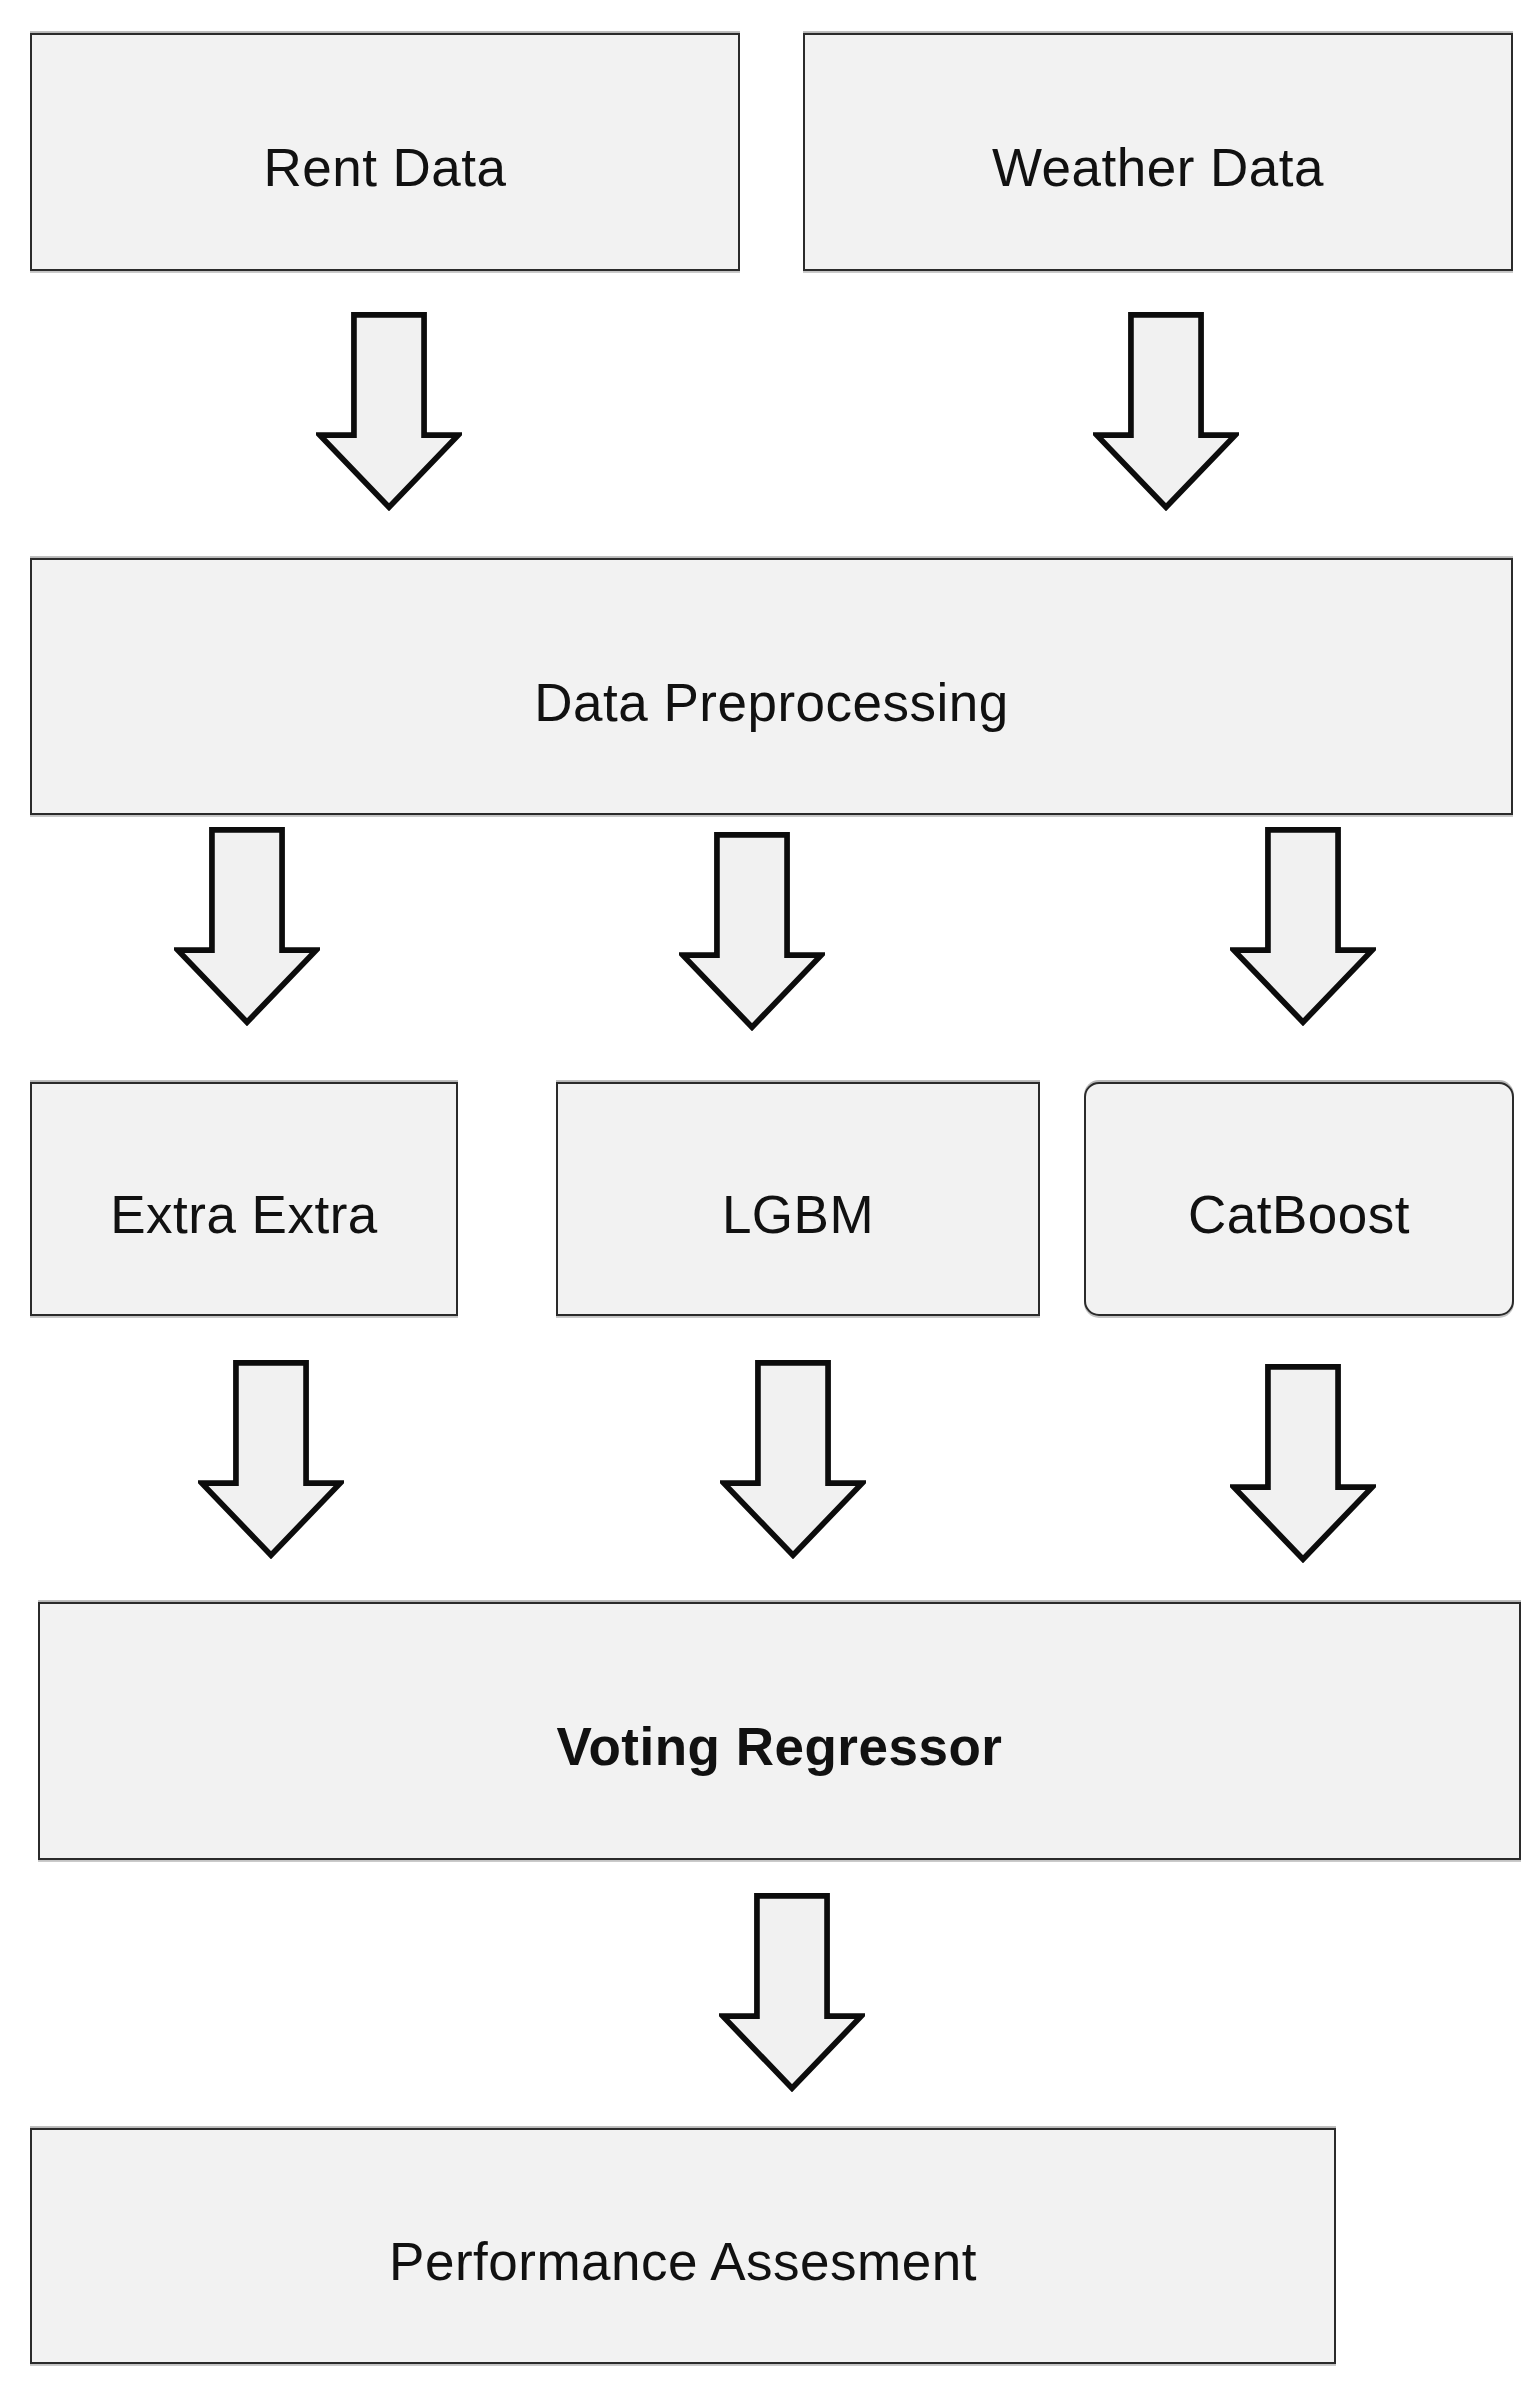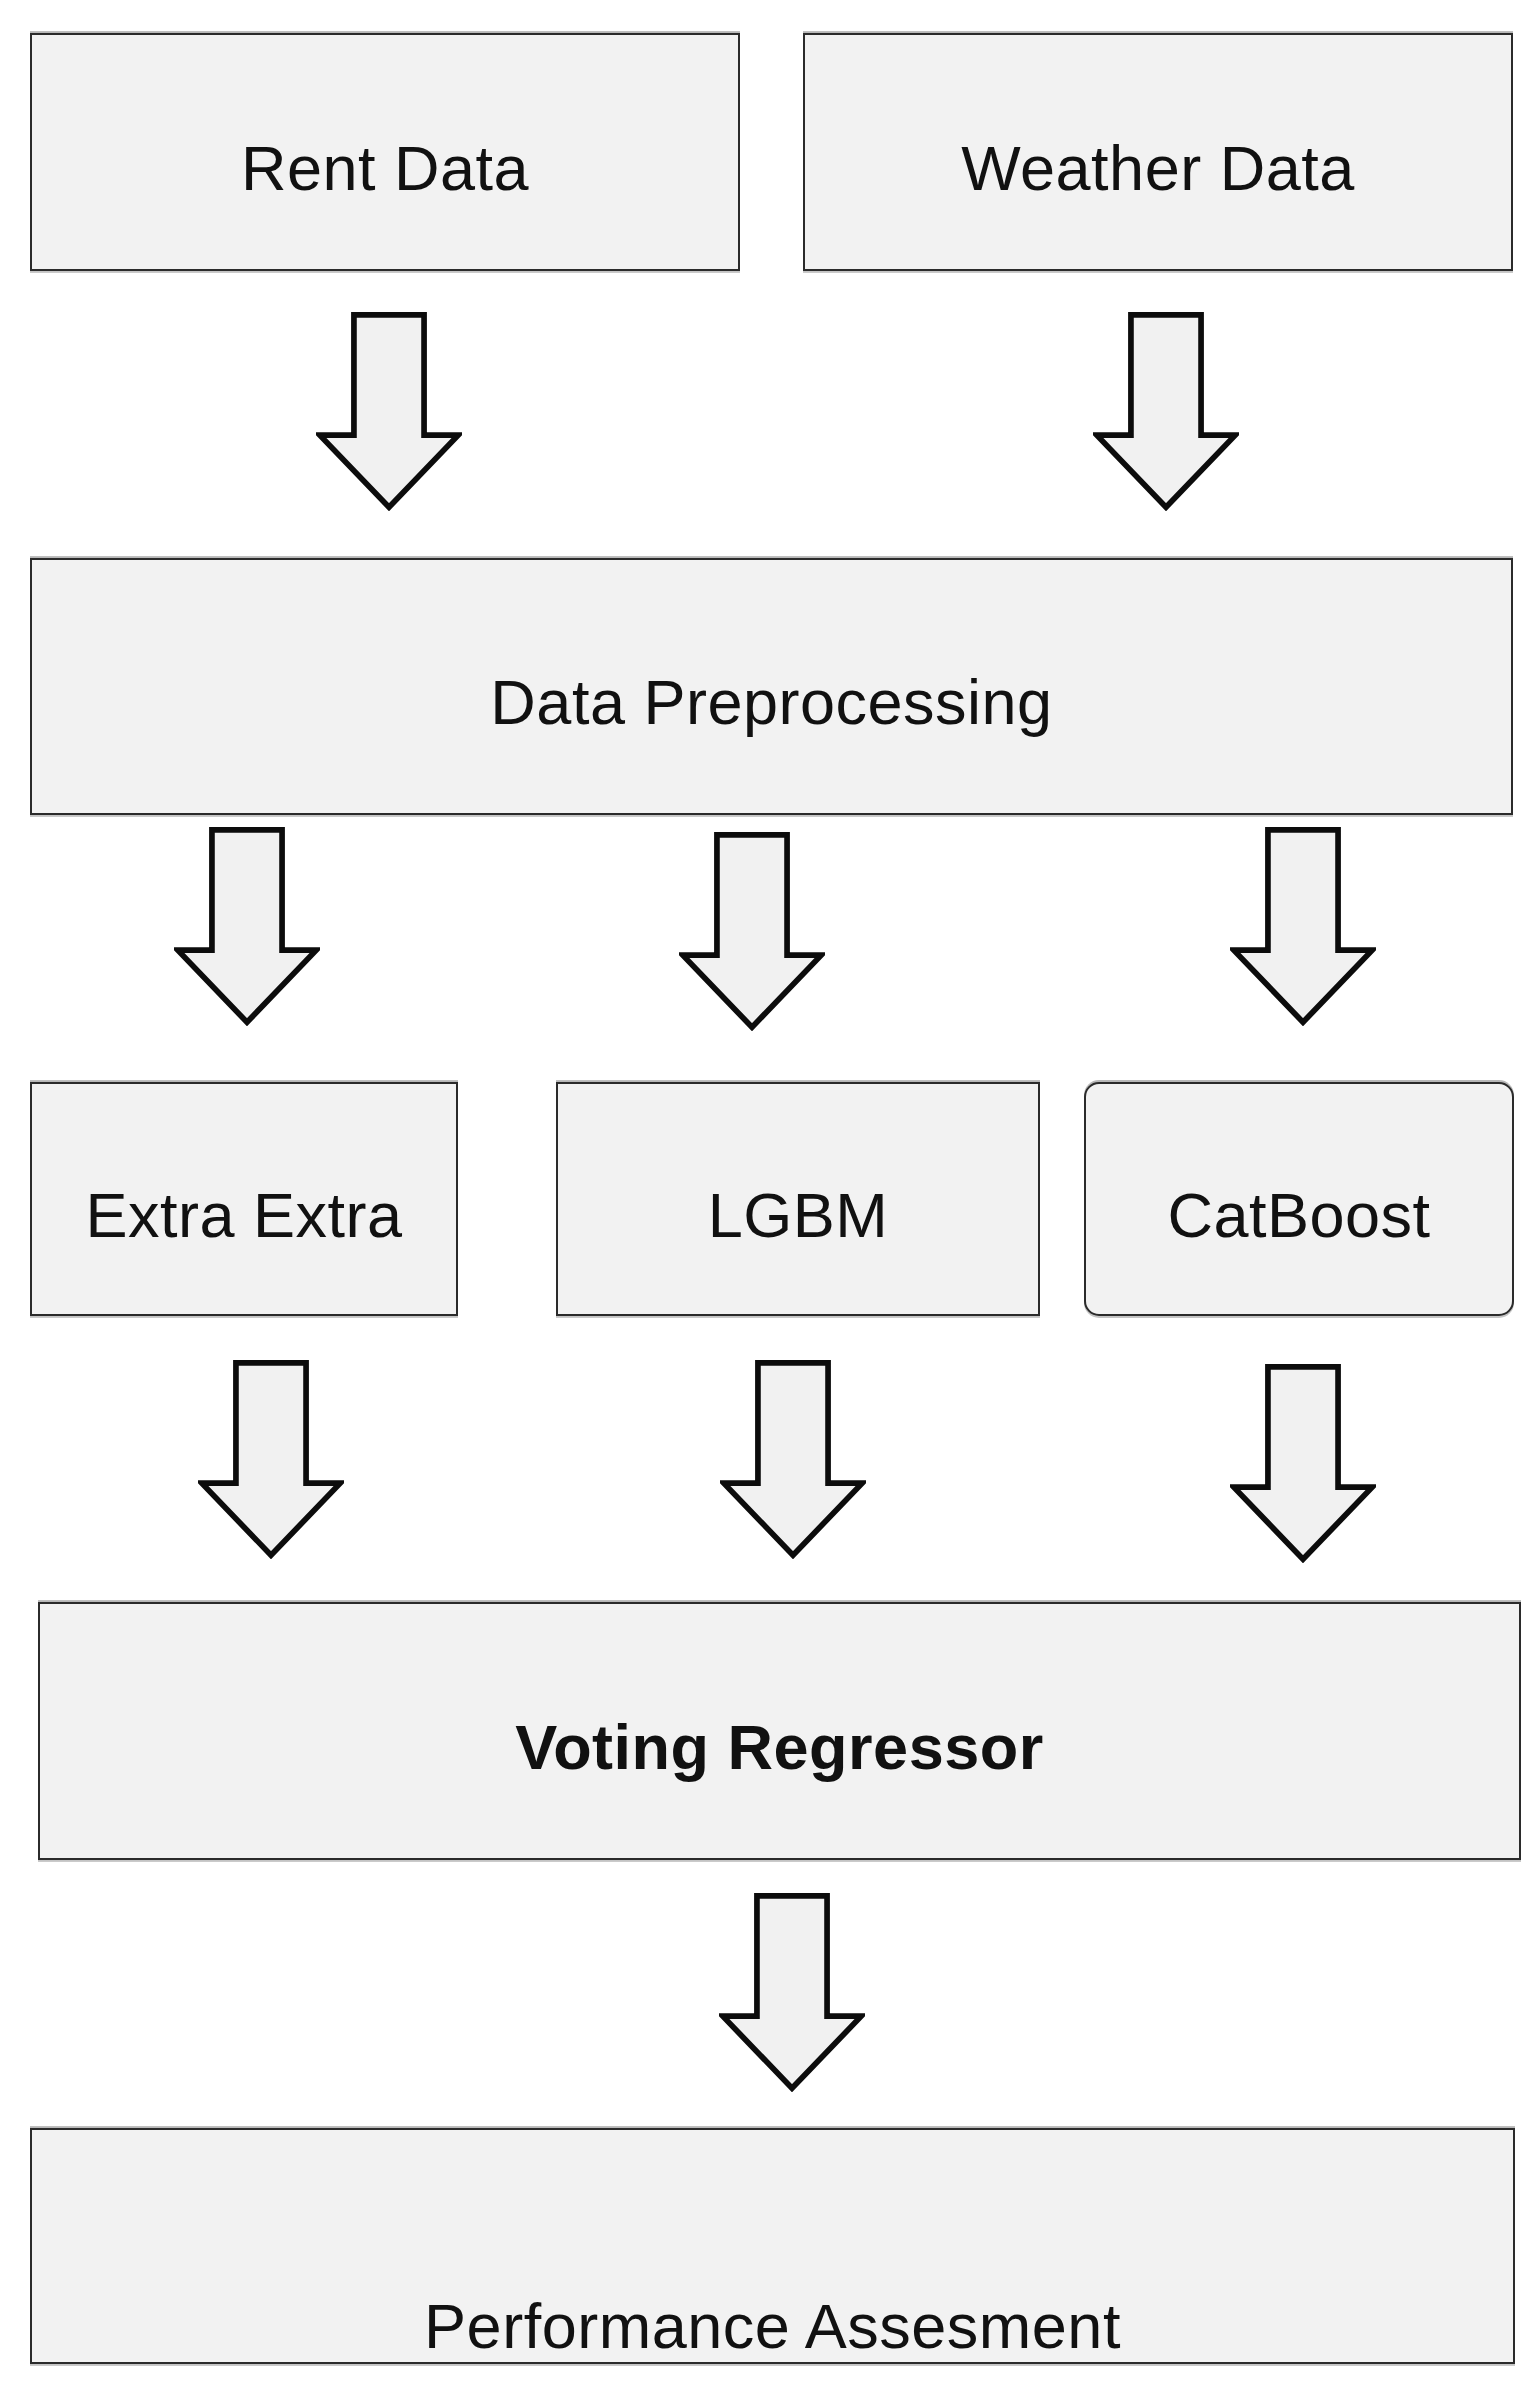--- a/index.html
+++ b/index.html
@@ -20,21 +20,21 @@
     box-sizing: border-box;
     background: var(--node-fill, #f2f2f2);
     border: 2.8px solid var(--node-border, #2b2b2b);
     box-shadow: 0 -1.9px 0 rgba(125,125,125,0.55), 0 1.9px 0 rgba(125,125,125,0.45);
     display: flex;
     align-items: center;
     justify-content: center;
   }
   .node .label {
     color: var(--text, #111111);
-    font-size: 63px;
+    font-size: 53px;
     letter-spacing: 0.5px;
     white-space: nowrap;
     text-align: center;
     margin-top: 31px;
   }
   .arrow {
     position: absolute;
     width: 146px;
     height: 199px;
   }
@@ -100,18 +100,18 @@
   </svg>
 
   <div class="node" style="left:38px; top:1602px; width:1483px; height:258px;font-weight:bold;">
     <span class="label">Voting Regressor</span>
   </div>
 
   <svg class="arrow" style="left:719px; top:1893px;" viewBox="0 0 154 210" aria-hidden="true">
     <polygon points="40,3 114,3 114,130 150,130 77,206 4,130 40,130"></polygon>
   </svg>
 
-  <div class="node" style="left:30px; top:2128px; width:1485px; height:236px;align-items:flex-end;">
+  <div class="node" style="left:30px; top:2128px; width:1306px; height:236px;">
     <span class="label">Performance Assesment</span>
   </div>
 
 </div>
 
 
 </body></html>

